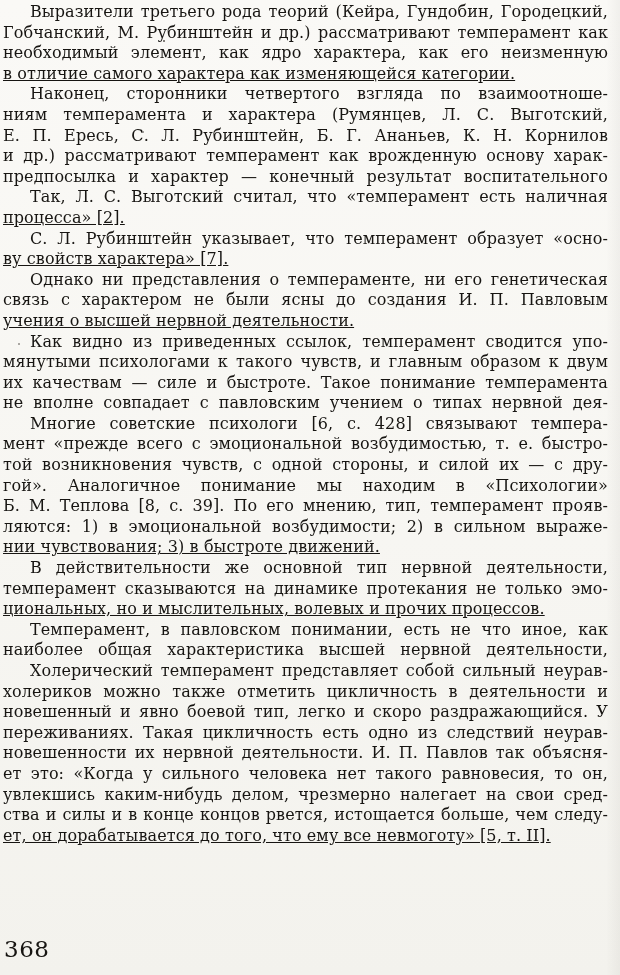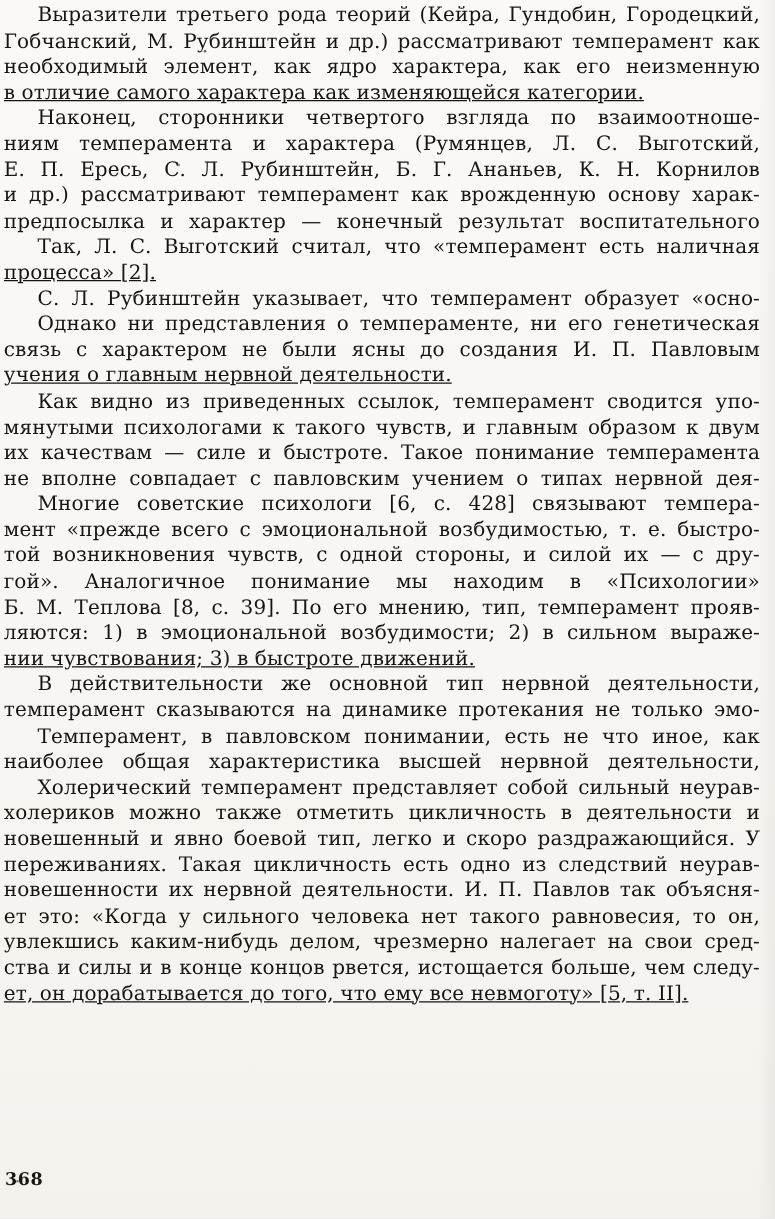--- a/index.html
+++ b/index.html
@@ -47,22 +47,22 @@
     text-indent: 27px;
   }
   .line.last {
     text-align-last: left;
     text-decoration: underline;
   }
   .page-number {
     position: absolute;
     left: 4px;
     top: 936px;
-    font-size: 14px;
-    font-weight: bold;
+    font-size: 23px;
+    font-weight: normal;
     letter-spacing: 0.5px;
   }
   .speckles {
     position: absolute;
     top: 0; left: 0;
     width: 2px; height: 2px;
     border-radius: 50%;
     background: transparent;
     box-shadow:
       163px 40px 0 0 rgba(40,35,30,0.75),
@@ -89,44 +89,46 @@
         <div class="line">Е. П. Ересь, С. Л. Рубинштейн, Б. Г. Ананьев, К. Н. Корнилов</div>
         <div class="line">и др.) рассматривают темперамент как врожденную основу харак-</div>
       </div>
       <div class="para">
         <div class="line">предпосылка и характер — конечный результат воспитательного</div>
         <div class="line first">Так, Л. С. Выготский считал, что «темперамент есть наличная</div>
         <div class="line last">процесса» [2].</div>
       </div>
       <div class="para">
         <div class="line first">С. Л. Рубинштейн указывает, что темперамент образует «осно-</div>
+        <div class="line last">ву свойств характера» [7].</div>
       </div>
       <div class="para">
         <div class="line first">Однако ни представления о темпераменте, ни его генетическая</div>
         <div class="line">связь с характером не были ясны до создания И. П. Павловым</div>
-        <div class="line last">учения о главным нервной деятельности.</div>
+        <div class="line last">учения о высшей нервной деятельности.</div>
       </div>
       <div class="para">
         <div class="line first">Как видно из приведенных ссылок, темперамент сводится упо-</div>
         <div class="line">мянутыми психологами к такого чувств, и главным образом к двум</div>
         <div class="line">их качествам — силе и быстроте. Такое понимание темперамента</div>
         <div class="line">не вполне совпадает с павловским учением о типах нервной дея-</div>
       </div>
       <div class="para">
         <div class="line first">Многие советские психологи [6, с. 428] связывают темпера-</div>
         <div class="line">мент «прежде всего с эмоциональной возбудимостью, т. е. быстро-</div>
         <div class="line">той возникновения чувств, с одной стороны, и силой их — с дру-</div>
         <div class="line">гой». Аналогичное понимание мы находим в «Психологии»</div>
         <div class="line">Б. М. Теплова [8, с. 39]. По его мнению, тип, темперамент прояв-</div>
         <div class="line">ляются: 1) в эмоциональной возбудимости; 2) в сильном выраже-</div>
         <div class="line last">нии чувствования; 3) в быстроте движений.</div>
       </div>
       <div class="para">
         <div class="line first">В действительности же основной тип нервной деятельности,</div>
         <div class="line">темперамент сказываются на динамике протекания не только эмо-</div>
+        <div class="line last">циональных, но и мыслительных, волевых и прочих процессов.</div>
       </div>
       <div class="para">
         <div class="line first">Темперамент, в павловском понимании, есть не что иное, как</div>
         <div class="line">наиболее общая характеристика высшей нервной деятельности,</div>
       </div>
       <div class="para">
         <div class="line first">Холерический темперамент представляет собой сильный неурав-</div>
         <div class="line">холериков можно также отметить цикличность в деятельности и</div>
         <div class="line">новешенный и явно боевой тип, легко и скоро раздражающийся. У</div>
         <div class="line">переживаниях. Такая цикличность есть одно из следствий неурав-</div>

